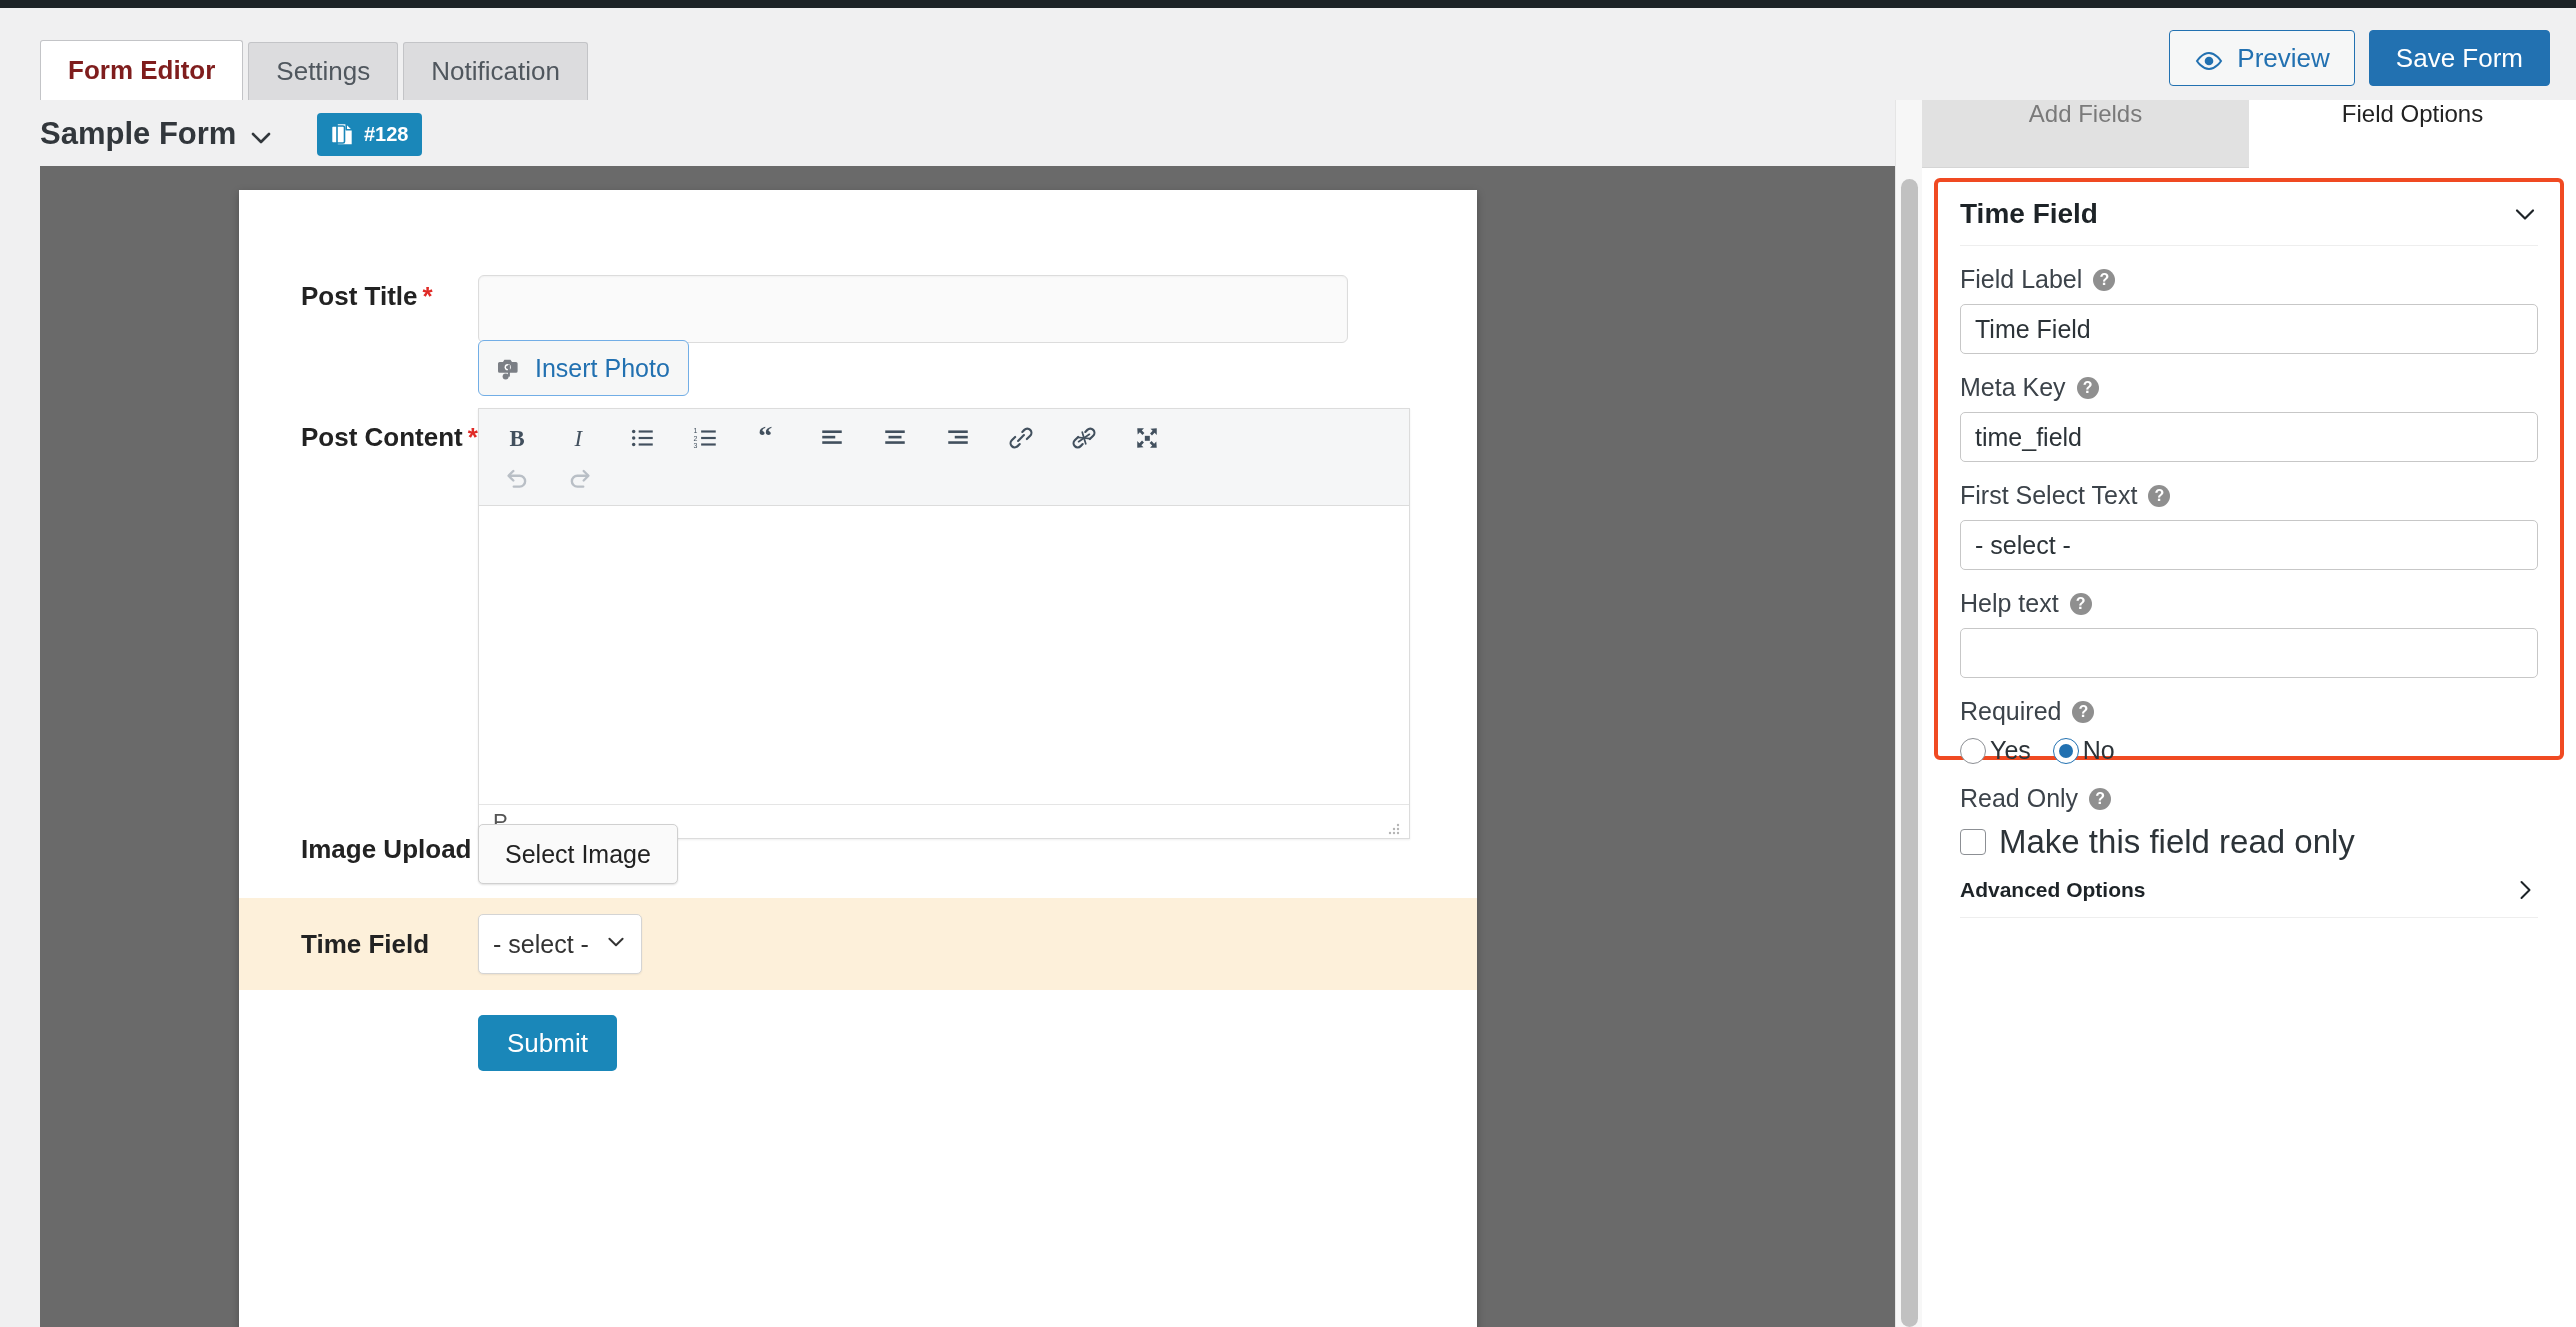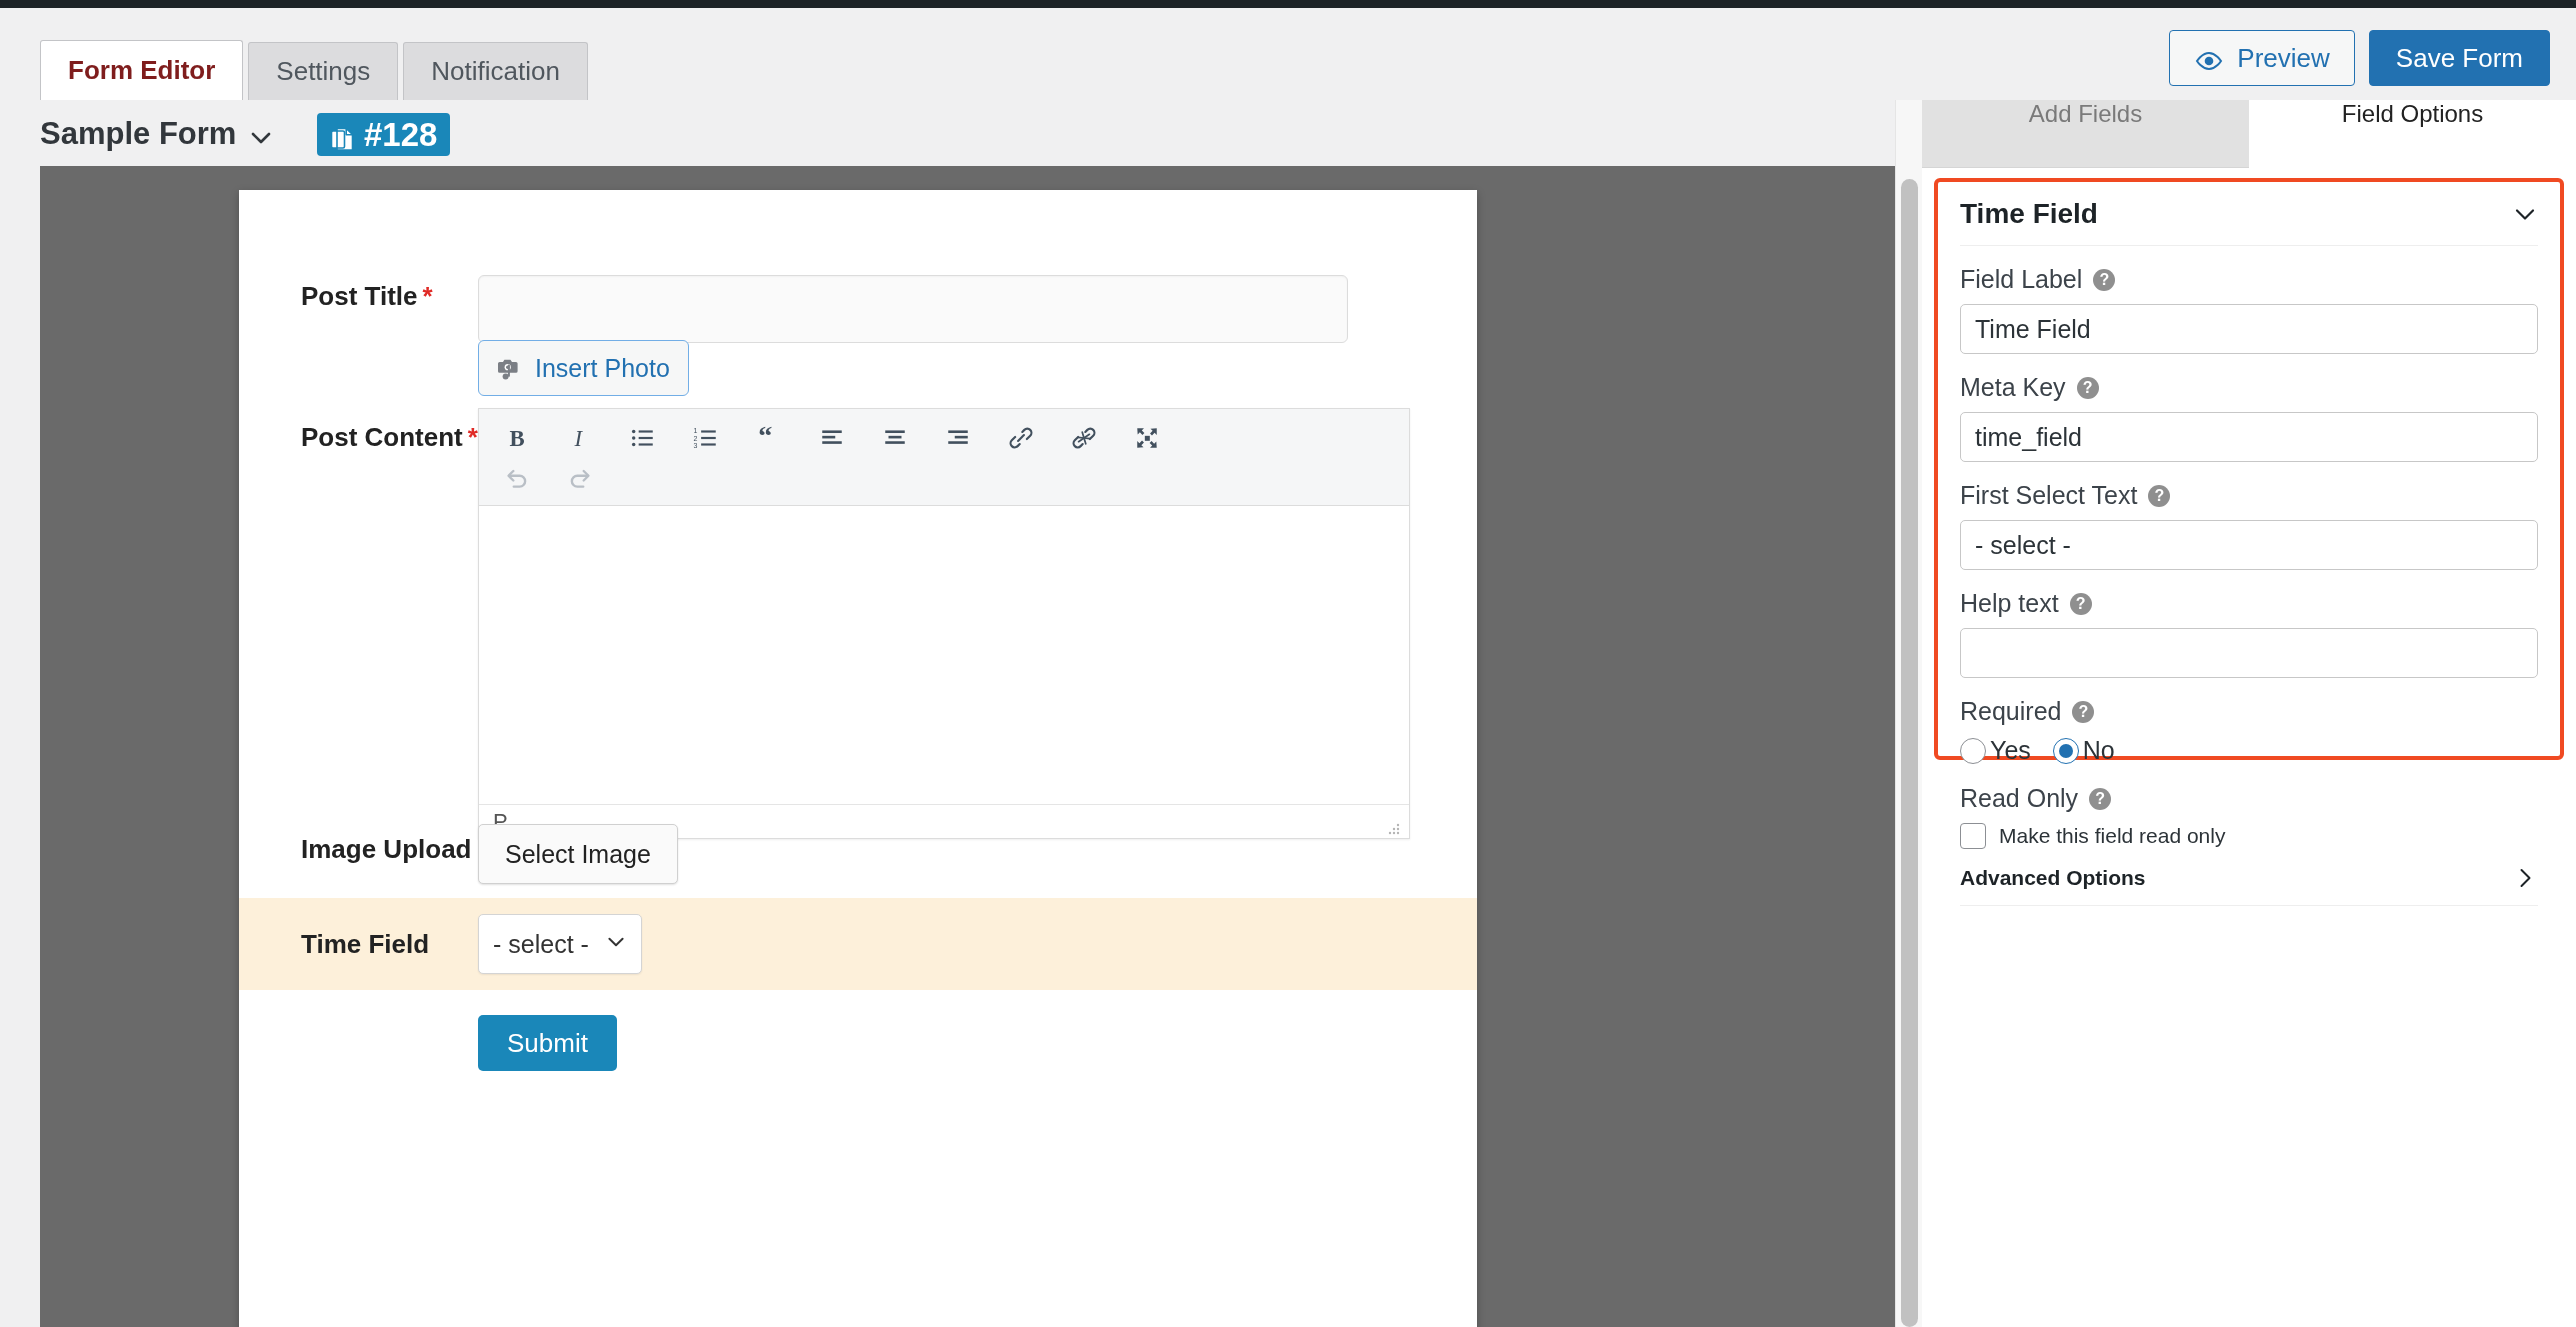--- a/index.html
+++ b/index.html
@@ -75,21 +75,21 @@
   }
   .form-name-caret{
     position:absolute; left:247px; top:24px;
     width:28px; height:28px; cursor:pointer;
   }
   .form-id-badge{
     position:absolute; left:317px; top:13px;
     height:43px; padding:0 13px;
     display:flex; align-items:center; gap:9px;
     background:#1a87b9; color:#fff;
-    border-radius:4px; font-size:33px; font-weight:bold;
+    border-radius:4px; font-size:20px; font-weight:bold;
     cursor:pointer;
   }
   .copy-icon{ display:block; width:25px; height:25px; }
 
   
   .backdrop{
     position:absolute; left:40px; top:166px;
     width:1855px; height:1161px;
     background:#6a6a6a;
     overflow:hidden;
@@ -265,21 +265,21 @@
   .radio.checked{ border-color:#2271b1; }
   .radio.checked::after{
     content:""; width:14px; height:14px; border-radius:50%; background:#2271b1;
   }
   .radio-label{ font-size:25px; color:#2c3338; margin-right:18px; }
   .check-row{ display:flex; align-items:center; gap:13px; margin-top:3px; }
   .checkbox{
     width:26px; height:26px; border:1px solid #8c8f94; border-radius:4px;
     background:#fff; cursor:pointer; flex:none;
   }
-  .check-label{ font-size:21px; color:#2c3338; }
+  .check-label{ font-size:33px; color:#2c3338; }
   .adv-row{
     display:flex; align-items:center; justify-content:space-between;
     margin-top:16px; padding-bottom:14px;
     border-bottom:1px solid #eee;
     cursor:pointer;
   }
   .adv-title{ font-size:21px; font-weight:bold; color:#1d2327; }
 </style>
 </head>
 <body>

